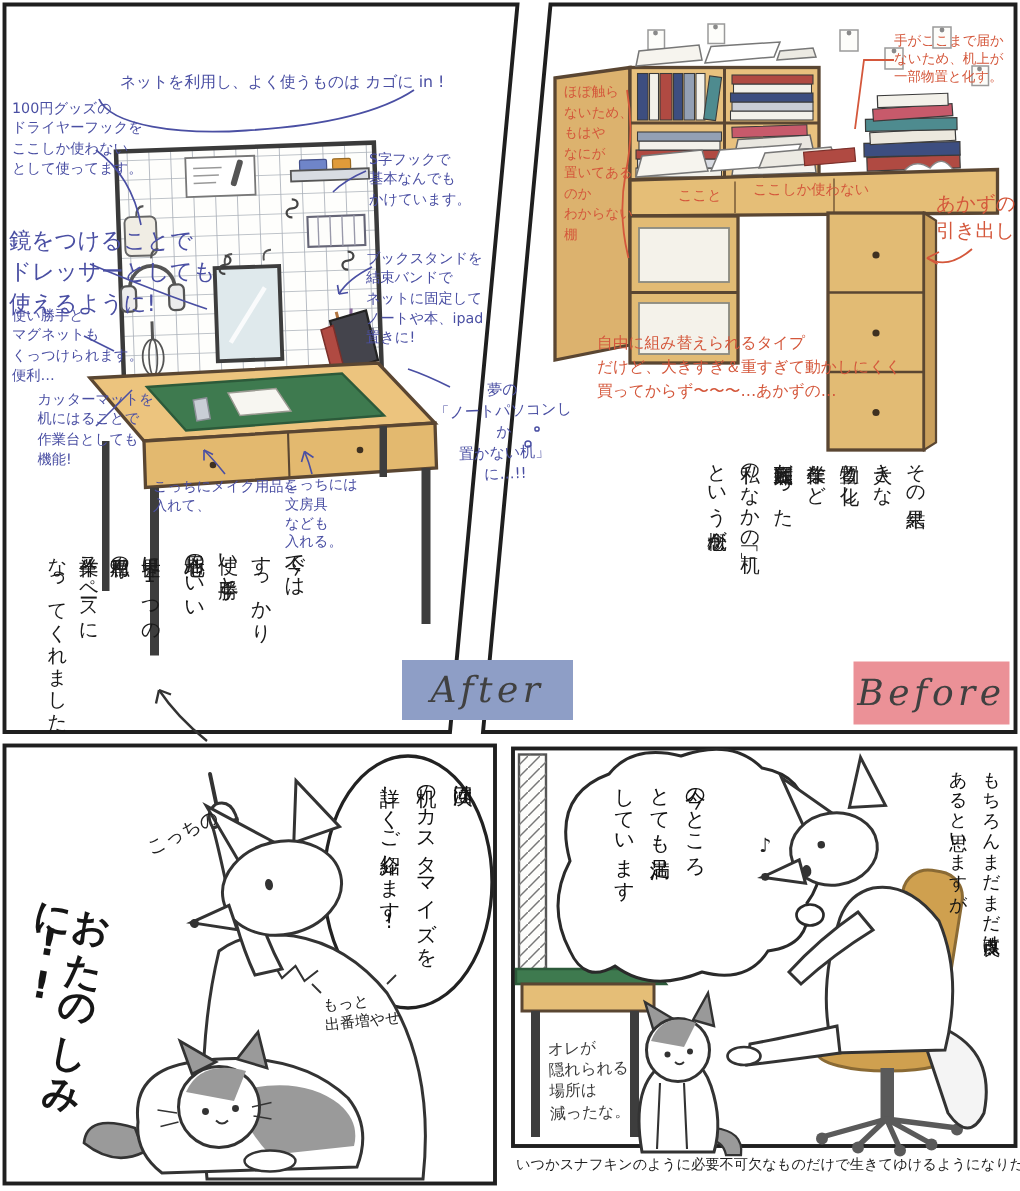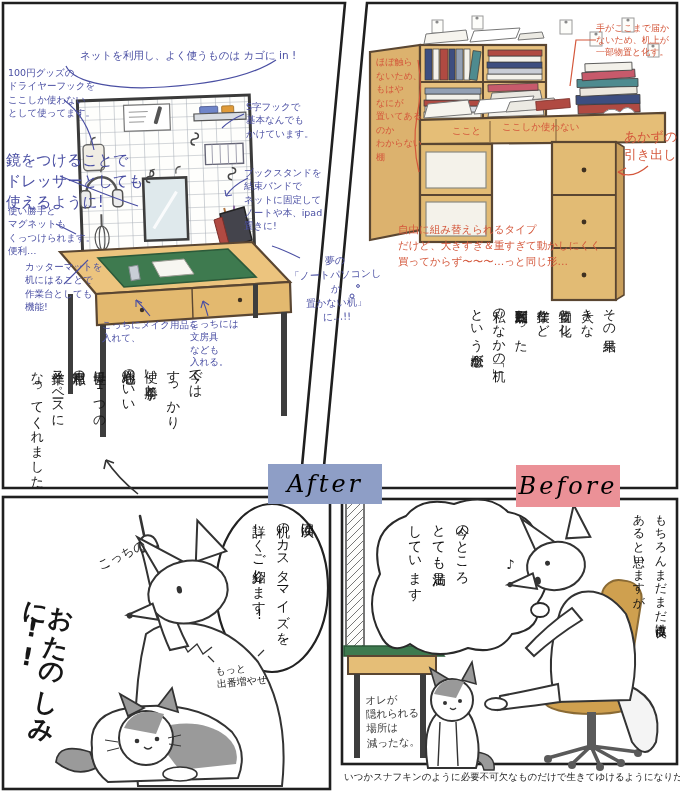--- a/index.html
+++ b/index.html
@@ -14,23 +14,22 @@
   }
   .blue { color:#4a4fa3; }
   .red  { color:#d4573b; }
   .nowrap { white-space:nowrap;text-align:right; }
   .v {
     writing-mode:vertical-rl; text-orientation:upright;
     white-space:pre-line;
   }
   .badge {
     position:absolute; display:flex; align-items:center; justify-content:center;
-    color:#000000; font-style:italic; font-family:"DejaVu Serif",serif;
+    color:#404040; font-style:italic; font-family:"DejaVu Serif",serif;
     letter-spacing:3px;
-    margin-top:24px;
   }
   .big-hand {
     font-weight:bold; color:#161616;
   }
 </style>
 </head>
 <body>
 
 <div id="canvas">
 
@@ -363,29 +362,29 @@
 置いてある
 のか
 わからない
 棚</div>
 <div class="note red" style="left:452px;top:124px;font-size:9.5px">ここと</div>
 <div class="note red" style="left:502px;top:120px;font-size:9.5px">ここしか使わない</div>
 <div class="note red" style="left:624px;top:128px;font-size:13px;line-height:1.35">あかずの
 引き出し</div>
 <div class="note red" style="left:398px;top:222px;font-size:10.5px;line-height:1.5">自由に組み替えられるタイプ
 だけど、大きすぎ＆重すぎて動かしにくく
-買ってからず〜〜〜…っと同じ形…</div>
+買ってからず〜〜〜…あかずの…</div>
 <div class="note v" style="left:460px;top:300px;height:190px;font-size:13px;line-height:1.7;color:#1a1a1a;width:160px">その結果
 大きな
 物置と化し
 作業など
 到底困難だった
 私のなかの「机」
 という概念が</div>
-<div class="badge" style="left:516px;top:441px;width:104px;height:42px;background:#eb9197;font-size:24px">Before</div>
+<div class="badge" style="left:569px;top:441px;width:104px;height:42px;background:#eb9197;font-size:24px">Before</div>
 
 <div class="note" style="left:96px;top:546px;font-size:12.5px;transform:rotate(-26deg);color:#222">こっちの</div>
 <div class="note v" style="left:226px;top:514px;width:94px;height:152px;font-size:13.5px;line-height:1.8;color:#111">次回は
 机のカスタマイズを
 詳しくご紹介します!</div>
 <div class="note" style="left:216px;top:662px;font-size:10px;line-height:1.3;transform:rotate(-6deg);color:#222">もっと
 出番増やせ</div>
 <div class="note v big-hand" style="left:26px;top:588px;font-size:25px;line-height:1.05;transform:rotate(10deg);transform-origin:top center">おたのしみに!!</div>
 
 <div class="note v" style="left:398px;top:516px;width:76px;height:126px;font-size:13.5px;line-height:1.75;color:#111">今のところ

